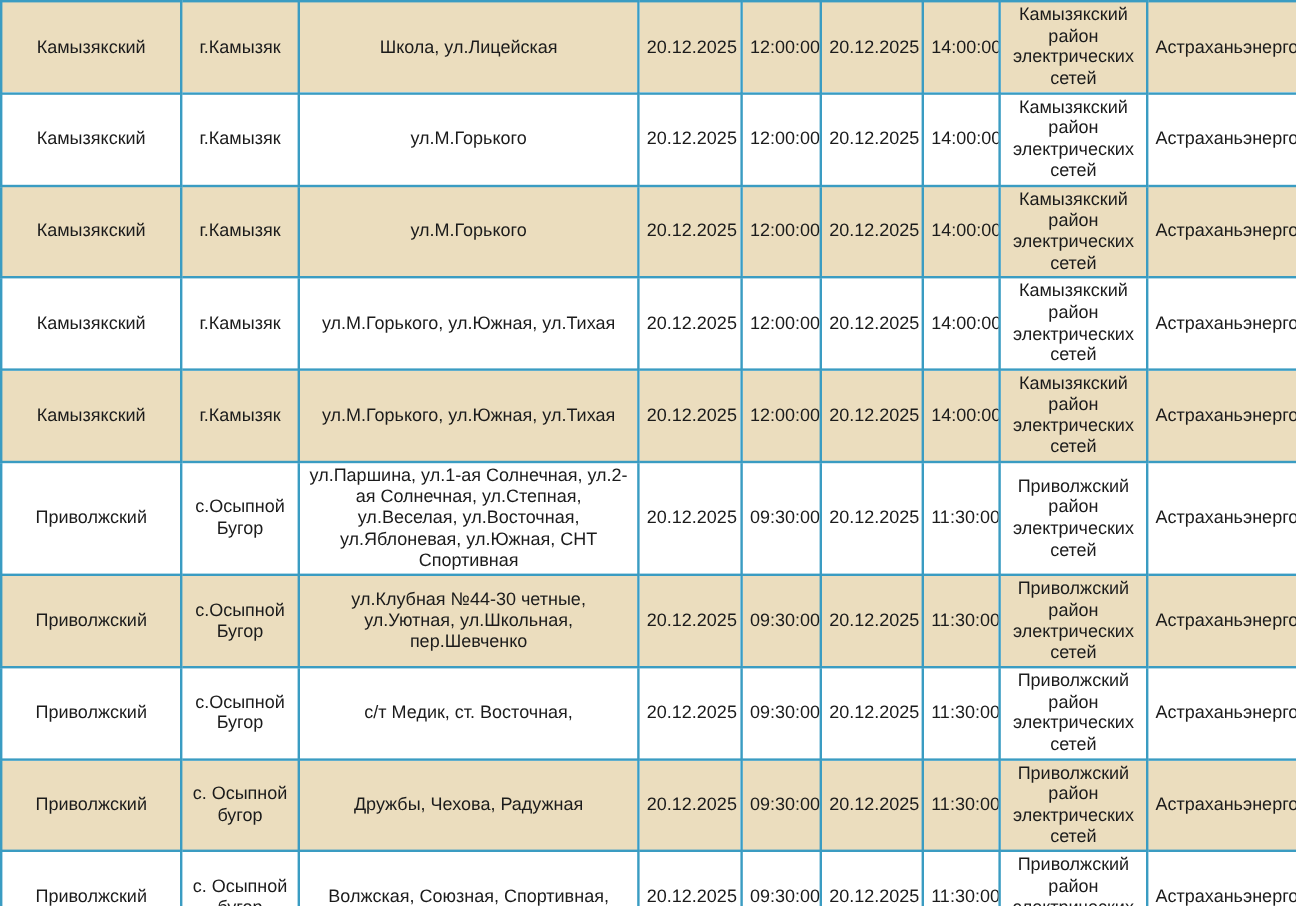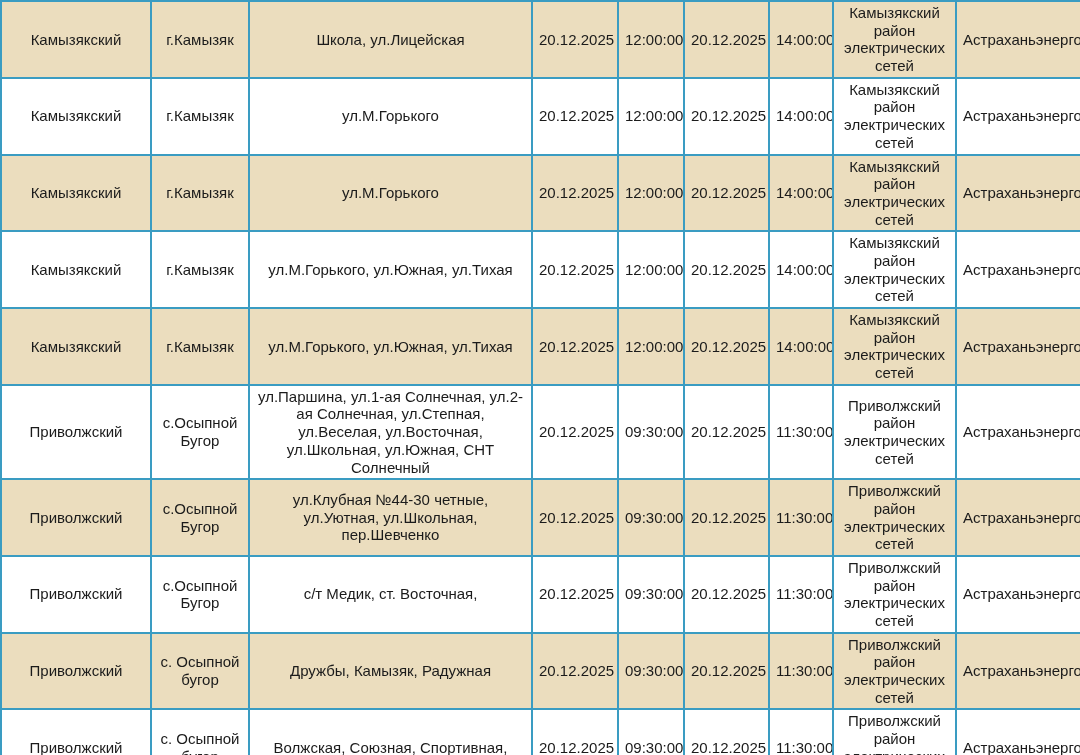--- a/index.html
+++ b/index.html
@@ -112,21 +112,21 @@
         <td class="cell-start-date">20.12.2025</td>
         <td class="cell-start-time">12:00:00</td>
         <td class="cell-end-date">20.12.2025</td>
         <td class="cell-end-time">14:00:00</td>
         <td class="cell-network-org">Камызякский район электрических сетей</td>
         <td class="cell-supplier">Астраханьэнерго</td>
       </tr>
       <tr class="plain">
         <td class="cell-district">Приволжский</td>
         <td class="cell-locality">с.Осыпной Бугор</td>
-        <td class="cell-streets">ул.Паршина, ул.1-ая Солнечная, ул.2-ая Солнечная, ул.Степная, ул.Веселая, ул.Восточная, ул.Школьная, ул.Южная, СНТ Солнечный</td>
+        <td class="cell-streets">ул.Паршина, ул.1-ая Солнечная, ул.2-ая Солнечная, ул.Степная, ул.Веселая, ул.Восточная, ул.Яблоневая, ул.Южная, СНТ Спортивная</td>
         <td class="cell-start-date">20.12.2025</td>
         <td class="cell-start-time">09:30:00</td>
         <td class="cell-end-date">20.12.2025</td>
         <td class="cell-end-time">11:30:00</td>
         <td class="cell-network-org">Приволжский район электрических сетей</td>
         <td class="cell-supplier">Астраханьэнерго</td>
       </tr>
       <tr class="shaded">
         <td class="cell-district">Приволжский</td>
         <td class="cell-locality">с.Осыпной Бугор</td>
@@ -145,21 +145,21 @@
         <td class="cell-start-date">20.12.2025</td>
         <td class="cell-start-time">09:30:00</td>
         <td class="cell-end-date">20.12.2025</td>
         <td class="cell-end-time">11:30:00</td>
         <td class="cell-network-org">Приволжский район электрических сетей</td>
         <td class="cell-supplier">Астраханьэнерго</td>
       </tr>
       <tr class="shaded">
         <td class="cell-district">Приволжский</td>
         <td class="cell-locality">с. Осыпной бугор</td>
-        <td class="cell-streets">Дружбы, Камызяк, Радужная</td>
+        <td class="cell-streets">Дружбы, Чехова, Радужная</td>
         <td class="cell-start-date">20.12.2025</td>
         <td class="cell-start-time">09:30:00</td>
         <td class="cell-end-date">20.12.2025</td>
         <td class="cell-end-time">11:30:00</td>
         <td class="cell-network-org">Приволжский район электрических сетей</td>
         <td class="cell-supplier">Астраханьэнерго</td>
       </tr>
       <tr class="plain">
         <td class="cell-district">Приволжский</td>
         <td class="cell-locality">с. Осыпной бугор</td>

